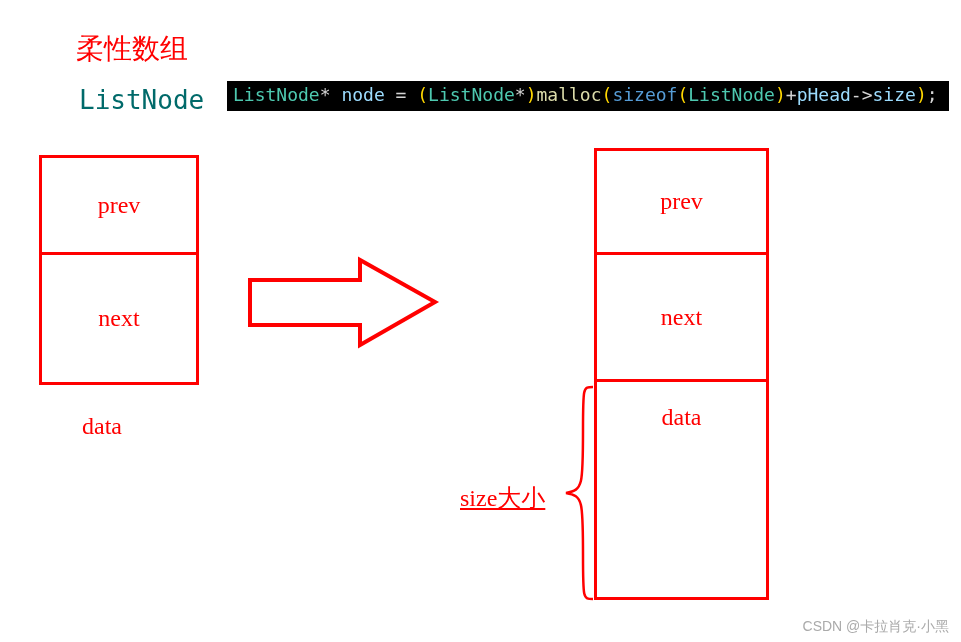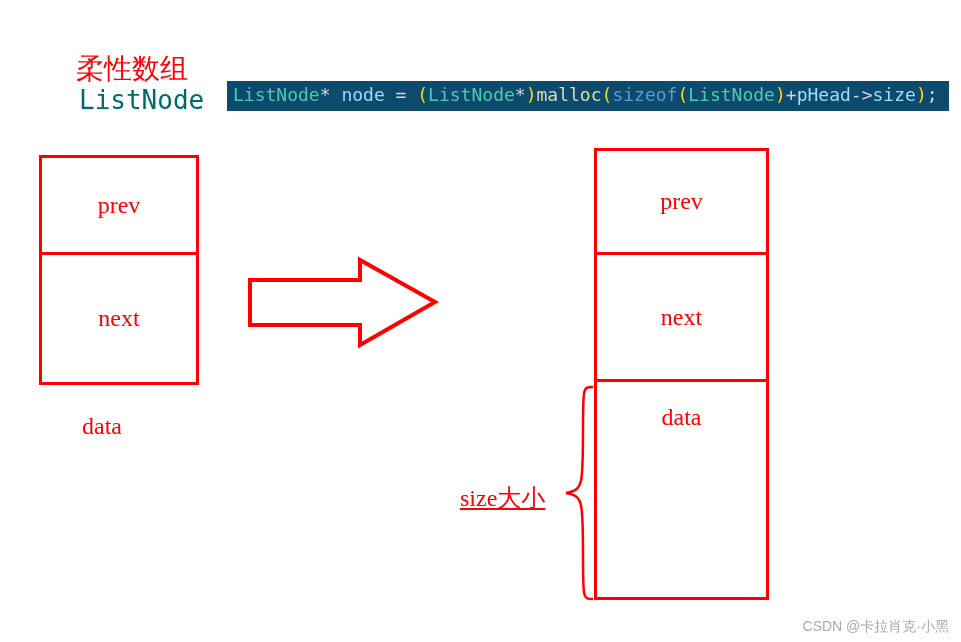--- a/index.html
+++ b/index.html
@@ -14,37 +14,36 @@
       position: relative;
       font-family: "SimSun", "Songti SC", serif;
       overflow: hidden;
     }
     .title {
       position: absolute;
       left: 76px;
       top: 30px;
       font-size: 28px;
       color: #ff0000;
-      margin-top: 20px;
     }
     .listnode-label {
       position: absolute;
       left: 79px;
       top: 85px;
       font-size: 26px;
       color: #006a6a;
       font-family: "Consolas", monospace;
     }
     .code-block {
       position: absolute;
       left: 227px;
       top: 81px;
       width: 722px;
       height: 30px;
-      background: #0c4a6e;
+      background: #000000;
       color: #dcdcdc;
       font-family: "Consolas", monospace;
       font-size: 18px;
       padding: 3px 6px;
       white-space: nowrap;
       overflow: hidden;
     }
     .code-type { color: #4ec9b0; }
     .code-var { color: #9cdcfe; }
     .code-op { color: #d4d4d4; }

